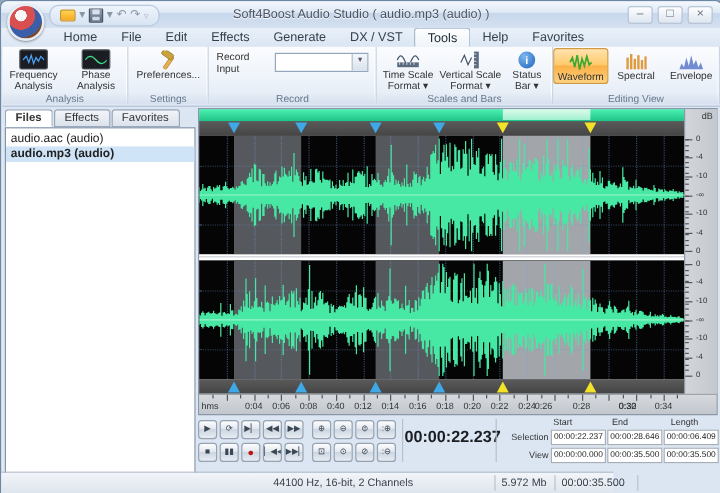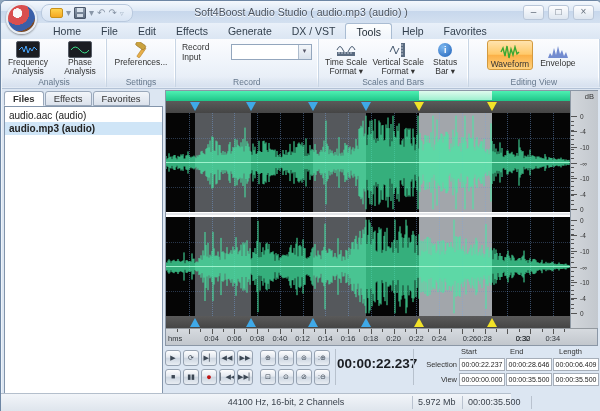--- a/index.html
+++ b/index.html
@@ -228,20 +228,35 @@
 
     <div class="rgroup" id="grp-editing" style="width:138px">
       <div style="display:flex;justify-content:center;gap:2px;padding-top:1px;">
         <div class="ritem active" style="width:44px">
           <div class="ric">
             <svg width="20" height="14">
                 <path d="M1 7 L3 3 L5 11 L7 1 L9 13 L11 4 L13 10 L15 2 L17 9 L19 7" fill="none" stroke="#3aa832" stroke-width="1.4"></path>
               </svg>
           </div>
           <span class="rlabel">Waveform</span>
+        </div>
+        <div class="ritem" style="width:42px">
+          <div class="ric">
+            <svg width="18" height="14">
+                <g fill="#e09a3e">
+                  <rect x="1" y="4" width="2" height="10"></rect>
+                  <rect x="4" y="1" width="2" height="13"></rect>
+                  <rect x="7" y="5" width="2" height="9"></rect>
+                  <rect x="10" y="2" width="2" height="12"></rect>
+                  <rect x="13" y="6" width="2" height="8"></rect>
+                  <rect x="16" y="3" width="2" height="11"></rect>
+                </g>
+              </svg>
+          </div>
+          <span class="rlabel">Spectral</span>
         </div>
         <div class="ritem" style="width:46px">
           <div class="ric">
             <svg width="20" height="14">
                 <path d="M0 14 L2 9 L4 12 L6 4 L8 11 L10 2 L12 10 L14 6 L16 12 L18 8 L20 14 Z" fill="#5a78c8" opacity="0.85"></path>
               </svg>
           </div>
           <span class="rlabel">Envelope</span>
         </div>
       </div>
@@ -380,21 +395,21 @@
         <span class="rlab" style="left: 68.2817px;">0:06</span>
         <span class="rlab" style="left: 91.0423px;">0:08</span>
         <span class="rlab" style="left: 113.803px;">0:40</span>
         <span class="rlab" style="left: 136.563px;">0:12</span>
         <span class="rlab" style="left: 159.324px;">0:14</span>
         <span class="rlab" style="left: 182.085px;">0:16</span>
         <span class="rlab" style="left: 204.845px;">0:18</span>
         <span class="rlab" style="left: 227.606px;">0:20</span>
         <span class="rlab" style="left: 250.366px;">0:22</span>
         <span class="rlab" style="left: 273.127px;">0:24</span>
-        <span class="rlab" style="left: 304px;">0:26</span>
+        <span class="rlab" style="left: 287px;">0:26</span>
         <span class="rlab" style="left: 318.648px;">0:28</span>
         <span class="rlab" style="left: 357px;">0:30</span>
         <span class="rlab" style="left: 357px;">0:32</span>
         <span class="rlab" style="left: 386.93px;">0:34</span>
       </div>
     <div id="dbcol">
       <span id="db-label">dB</span>
       <div class="dbscale" id="dbs1" style="top:22px">
           <div class="dbtick" style="top: 3%; width: 3px;"></div>
           <div class="dbtick" style="top: 7.7%; width: 3px;"></div>

